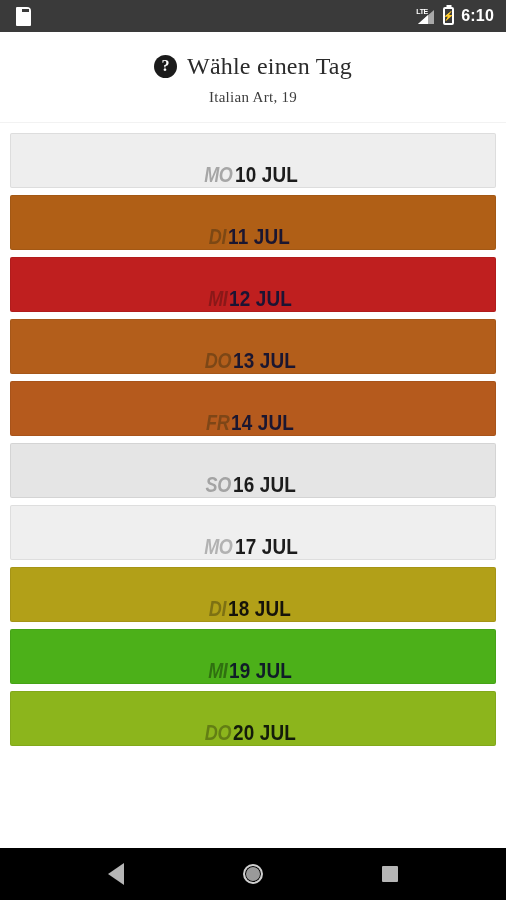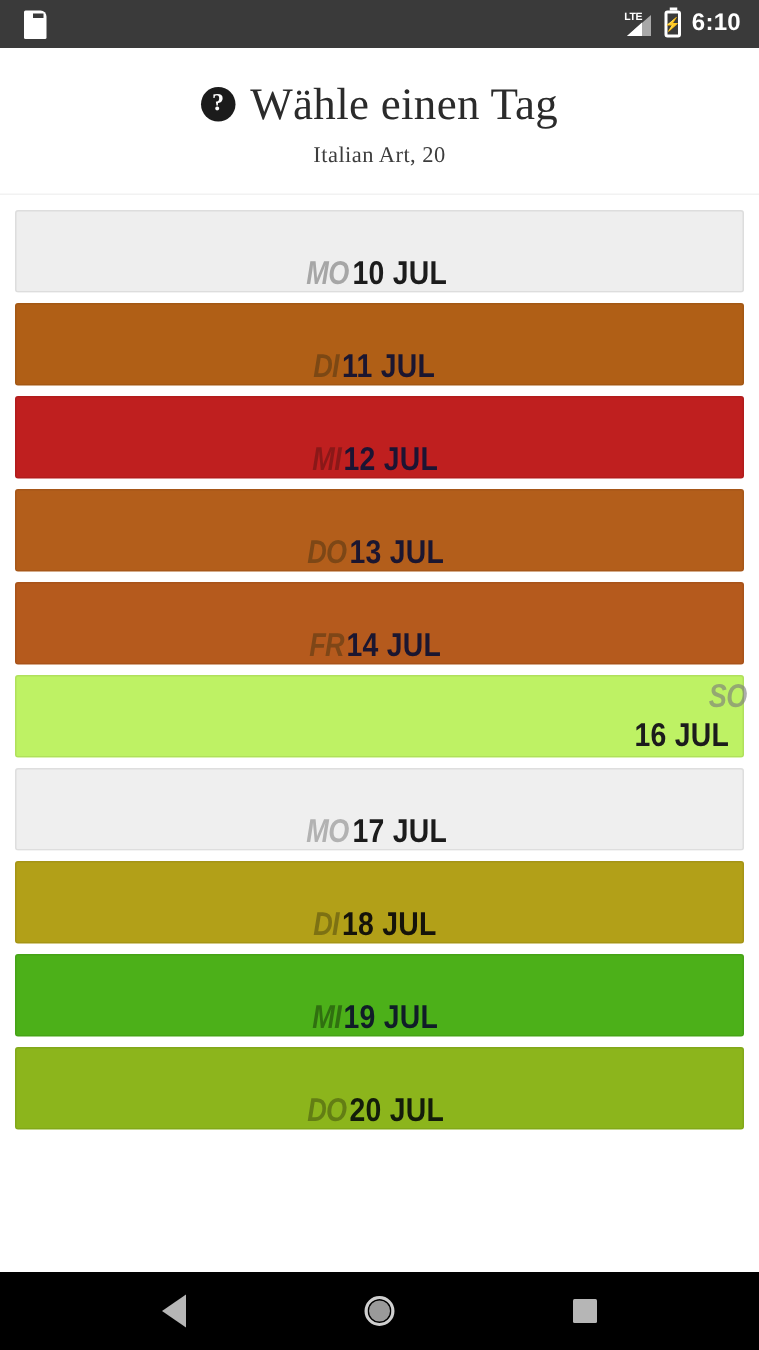--- a/index.html
+++ b/index.html
@@ -43,21 +43,21 @@
     border-bottom:1px solid #f2f2f2;
   }
   .title-row{ display:flex; align-items:center; justify-content:center; gap:10px; }
   .help-icon{
     width:23px; height:23px; border-radius:50%; background:#1b1b1b; color:#fff;
     display:inline-flex; align-items:center; justify-content:center;
     font-family:"Liberation Serif", serif; font-size:16px; font-weight:bold; line-height:1;
     flex:0 0 auto; padding-bottom:1px;
   }
   .page-title{
-    font-family:"Liberation Serif", serif; font-size:30px; font-weight:400;
+    font-family:"Liberation Serif", serif; font-size:24px; font-weight:400;
     color:#2b2b2b; line-height:1.05; letter-spacing:.2px;
   }
   .page-subtitle{
     margin-top:10px; font-family:"Liberation Serif", serif; font-size:15px;
     color:#3d3d3d; letter-spacing:.3px;
   }
 
   
   .daylist{
     flex:1 1 auto; padding:10px 10px 0 10px; overflow:hidden;
@@ -118,21 +118,21 @@
       </span>
       <span class="sb-time">6:10</span>
     </div>
   </div>
 
   <div class="header">
     <div class="title-row">
       <span class="help-icon">?</span>
       <span class="page-title">Wähle einen Tag</span>
     </div>
-    <div class="page-subtitle">Italian Art, 20</div>
+    <div class="page-subtitle">Italian Art, 19</div>
   </div>
 
   <div class="daylist">
       <div class="day-row" style="background: rgb(238, 238, 238);">
         <span class="day-label" style="color: rgb(123, 123, 123);">MO</span>
         <span class="date-label" style="color: rgb(28, 28, 28);">10 JUL</span>
       </div>
       <div class="day-row" style="background: rgb(176, 95, 22);">
         <span class="day-label" style="color: rgb(93, 58, 20);">DI</span>
         <span class="date-label" style="color: rgb(27, 22, 48);">11 JUL</span>
@@ -142,21 +142,21 @@
         <span class="date-label" style="color: rgb(28, 20, 51);">12 JUL</span>
       </div>
       <div class="day-row" style="background: rgb(179, 94, 27);">
         <span class="day-label" style="color: rgb(93, 58, 20);">DO</span>
         <span class="date-label" style="color: rgb(27, 22, 48);">13 JUL</span>
       </div>
       <div class="day-row" style="background: rgb(181, 90, 29);">
         <span class="day-label" style="color: rgb(93, 58, 20);">FR</span>
         <span class="date-label" style="color: rgb(27, 22, 48);">14 JUL</span>
       </div>
-      <div class="day-row" style="background: #bef264; flex-direction: column;">
+      <div class="day-row" style="background: #e5e5e5;">
         <span class="day-label" style="color: rgb(123, 123, 123);">SO</span>
         <span class="date-label" style="color: rgb(28, 28, 28);">16 JUL</span>
       </div>
       <div class="day-row" style="background: rgb(239, 239, 239);">
         <span class="day-label" style="color: rgb(141, 141, 141);">MO</span>
         <span class="date-label" style="color: rgb(28, 28, 28);">17 JUL</span>
       </div>
       <div class="day-row" style="background: rgb(178, 160, 24);">
         <span class="day-label" style="color: rgb(94, 85, 16);">DI</span>
         <span class="date-label" style="color: rgb(21, 19, 10);">18 JUL</span>

